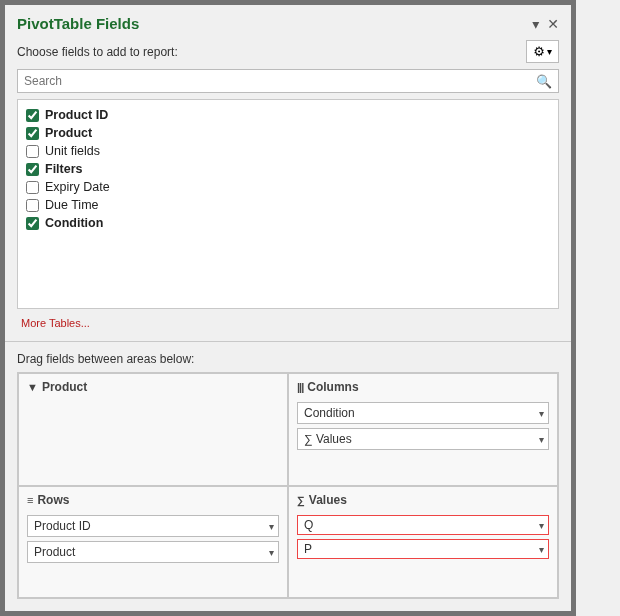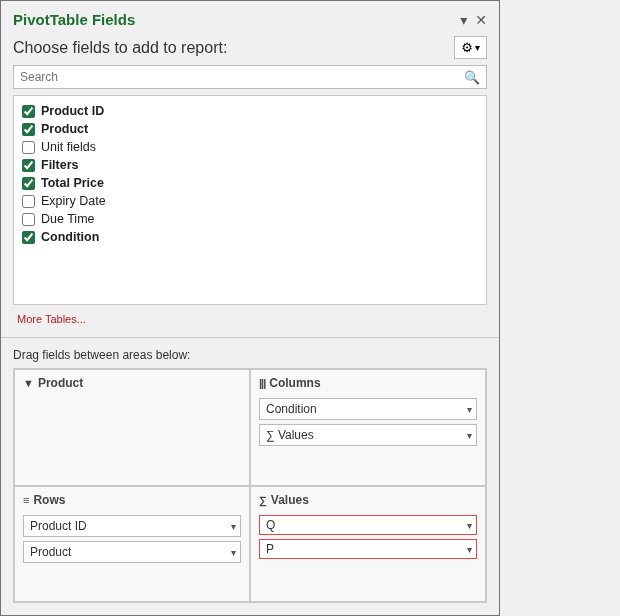--- a/index.html
+++ b/index.html
@@ -6,25 +6,25 @@
     body {
       font-family: 'Segoe UI', Arial, sans-serif;
       font-size: 13px;
       background: #f0f0f0;
       width: 620px;
       height: 616px;
       overflow: hidden;
     }
     .panel {
       background: #f0f0f0;
-      width: 500px;
+      width: 576px;
       height: 616px;
       display: flex;
       flex-direction: column;
-      border: 1px solid #737373;
+      border: 5px solid #737373;
     }
     .panel-header {
       background: #f0f0f0;
       padding: 10px 12px 6px 12px;
       display: flex;
       align-items: center;
       justify-content: space-between;
     }
     .panel-title {
       font-size: 15px;
@@ -41,21 +41,21 @@
       font-size: 14px;
       cursor: pointer;
     }
     .subheader {
       padding: 2px 12px 6px 12px;
       display: flex;
       align-items: center;
       justify-content: space-between;
     }
     .subheader-text {
-      font-size: 16px;
+      font-size: 12px;
       color: #333;
     }
     .gear-btn {
       background: #fff;
       border: 1px solid #bbb;
       padding: 3px 6px;
       cursor: pointer;
       display: flex;
       align-items: center;
       gap: 2px;
@@ -240,24 +240,20 @@
       </div>
       <div class="field-item">
         <input type="checkbox" style="">
         <span class="field-label">Unit fields</span>
       </div>
       <div class="field-item">
         <input type="checkbox" checked="" style="">
         <span class="field-label bold">Filters</span>
       </div>
       <div class="field-item">
-        <input type="checkbox" checked="" style="">
-        <span class="field-label bold">Total Price</span>
-      </div>
-      <div class="field-item">
         <input type="checkbox" style="">
         <span class="field-label">Expiry Date</span>
       </div>
       <div class="field-item">
         <input type="checkbox" style="">
         <span class="field-label">Due Time</span>
       </div>
       <div class="field-item">
         <input type="checkbox" checked="" style="">
         <span class="field-label bold">Condition</span>

